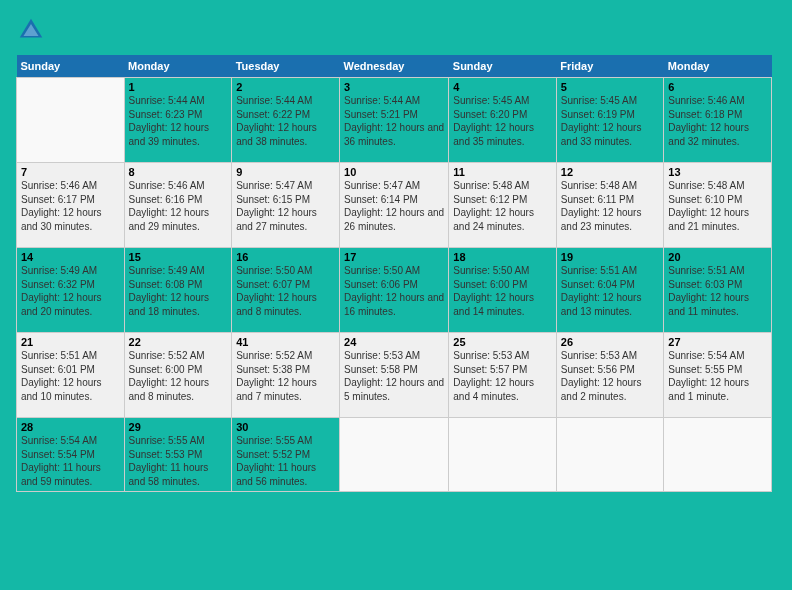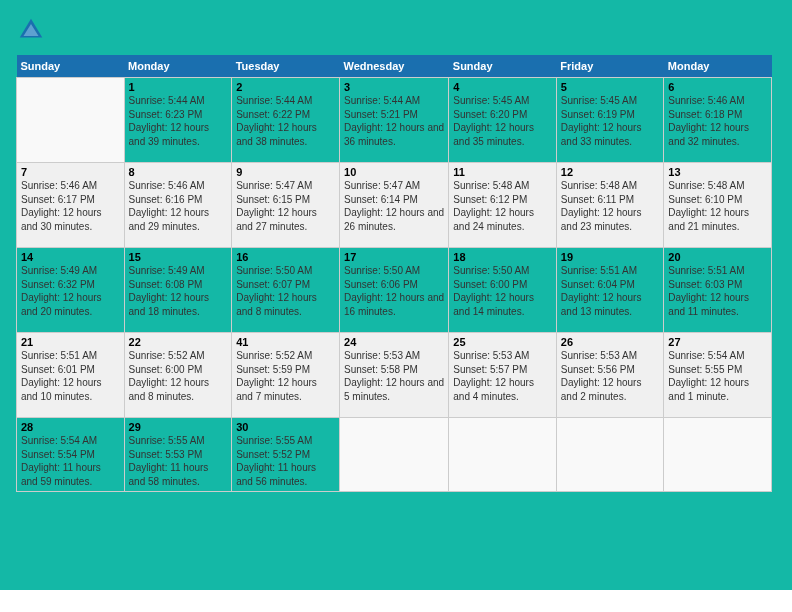--- a/index.html
+++ b/index.html
@@ -315,21 +315,21 @@
           <div class="day-info">
             <span>Sunrise: 5:52 AM</span><br>
             <span>Sunset: 6:00 PM</span><br>
             <span>Daylight: 12 hours and 8 minutes.</span>
           </div>
         </td>
           <td>
           <span class="day-num">41</span>
           <div class="day-info">
             <span>Sunrise: 5:52 AM</span><br>
-            <span>Sunset: 5:59 PM</span><br>
+            <span>Sunset: 5:38 PM</span><br>
             <span>Daylight: 12 hours and 7 minutes.</span>
           </div>
         </td>
           <td>
           <span class="day-num">24</span>
           <div class="day-info">
             <span>Sunrise: 5:53 AM</span><br>
             <span>Sunset: 5:58 PM</span><br>
             <span>Daylight: 12 hours and 5 minutes.</span>
           </div>

